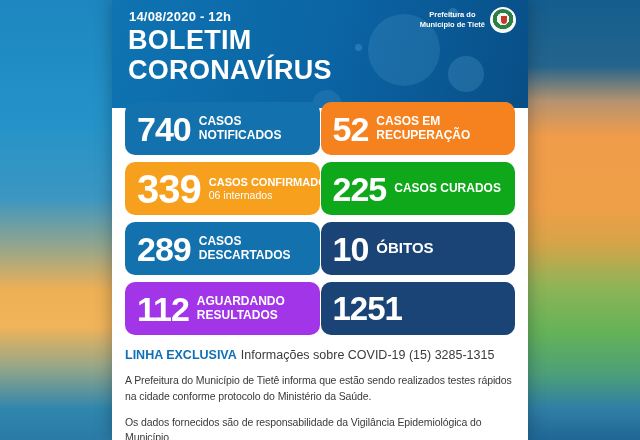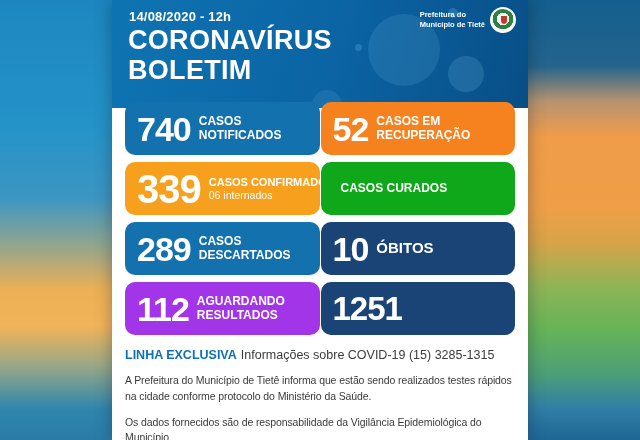--- a/index.html
+++ b/index.html
@@ -21,21 +21,21 @@
     background:linear-gradient(105deg,#0f74b2 0%,#0b63a3 55%,#084e86 100%);}
   .virus{position:absolute;border-radius:50%;}
   .v1{width:72px;height:72px;right:88px;top:14px;background:rgba(120,190,230,.16);}
   .v2{width:36px;height:36px;right:44px;top:56px;background:rgba(120,190,230,.20);}
   .v3{width:30px;height:30px;left:200px;bottom:-12px;background:rgba(120,190,230,.14);}
   .v4{width:10px;height:10px;right:70px;top:8px;background:rgba(120,190,230,.25);}
   .v5{width:7px;height:7px;right:166px;top:44px;background:rgba(120,190,230,.25);}
   .hdr-date{position:absolute;left:17px;top:9px;color:#ffffff;font-size:13px;font-weight:bold;letter-spacing:.2px;}
   .hdr-title{position:absolute;left:16px;top:25px;color:#ffffff;font-size:27px;font-weight:bold;line-height:1.12;letter-spacing:.3px;}
   .org{position:absolute;right:12px;top:7px;display:flex;align-items:center;gap:5px;}
-  .org-text{color:#ffffff;font-size:7.5px;font-weight:bold;text-align:left;line-height:1.3;}
+  .org-text{color:#ffffff;font-size:7.5px;font-weight:bold;text-align:center;line-height:1.3;}
   .crest{width:26px;height:26px;border-radius:50%;border:2px solid #ffffff;box-sizing:border-box;
     background:radial-gradient(circle at 50% 45%,#f3f7f2 0 38%,#2e7f46 39% 62%,#eef3ee 63% 100%);
     position:relative;}
   .crest::after{content:"";position:absolute;left:8px;top:6px;width:6px;height:8px;background:#c0392b;
     border:1px solid #fff;border-radius:0 0 4px 4px;}
 
   
   .grid{position:absolute;left:13px;top:102px;width:390px;display:grid;
     grid-template-columns:1fr 1fr;grid-auto-rows:53px;gap:7px 1px;}
   .stat{border-radius:10px;display:flex;align-items:center;padding:0 10px 0 12px;color:#fff;overflow:hidden;}
@@ -68,22 +68,22 @@
 
     <div class="hdr">
       <div class="virus v1"></div>
       <div class="virus v2"></div>
       <div class="virus v3"></div>
       <div class="virus v4"></div>
       <div class="virus v5"></div>
 
       <div class="hdr-date">14/08/2020 - 12h</div>
       <div class="hdr-title">
+        <div>BOLETIM</div>
         <div>CORONAVÍRUS</div>
-        <div>BOLETIM</div>
       </div>
 
       <div class="org">
         <div class="org-text">
           <div>Prefeitura do</div>
           <div>Município de Tietê</div>
         </div>
         <div class="crest"></div>
       </div>
     </div>
@@ -106,20 +106,21 @@
 
       <div class="stat s-confirmed" style="background-color: rgb(247, 160, 29);">
         <span class="num">339</span>
         <span class="lblwrap">
           <span class="lbl">CASOS CONFIRMADOS</span>
           <span class="sub">06 internados</span>
         </span>
       </div>
 
       <div class="stat" style="background-color: rgb(15, 168, 26);">
+        <span class="num">225</span>
         <span class="lblwrap">
             <span class="lbl">CASOS CURADOS</span>
           </span>
       </div>
 
       <div class="stat" style="background-color: rgb(19, 113, 173);">
         <span class="num">289</span>
         <span class="lblwrap">
             <span class="lbl">CASOS DESCARTADOS</span>
           </span>

